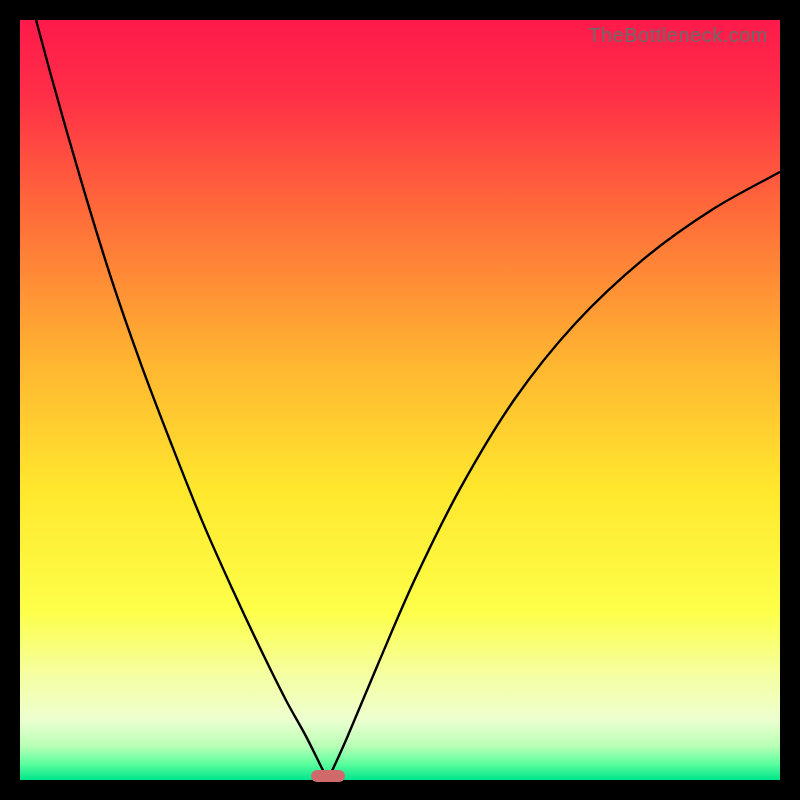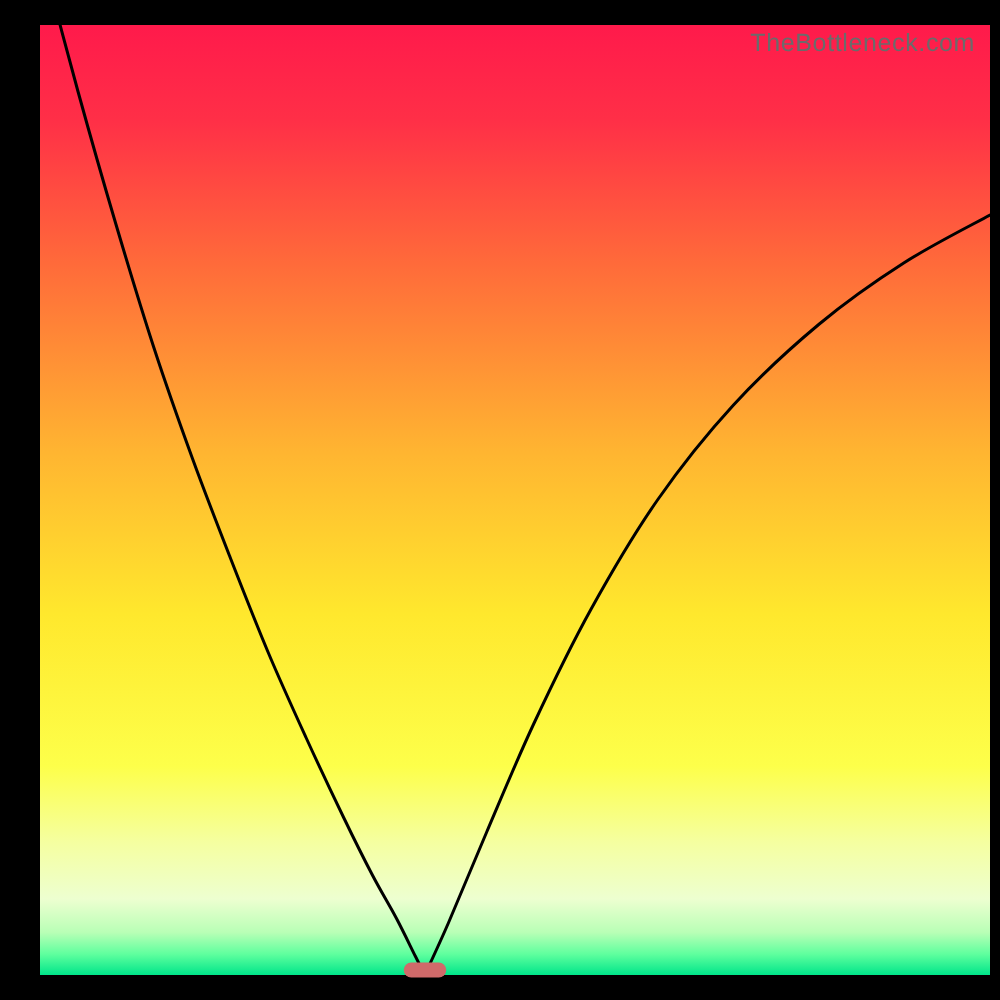--- a/index.html
+++ b/index.html
@@ -18,21 +18,20 @@
     width: 760px;
     height: 760px;
     background: #000;
   }
   .plot-area {
     position: absolute;
     left: 20px;
     top: 20px;
     width: 760px;
     height: 760px;
-    margin-left: 12px;
   }
   .gradient {
     position: absolute;
     left: 0;
     top: 0;
     width: 100%;
     height: 100%;
   }
   .watermark {
     position: absolute;

